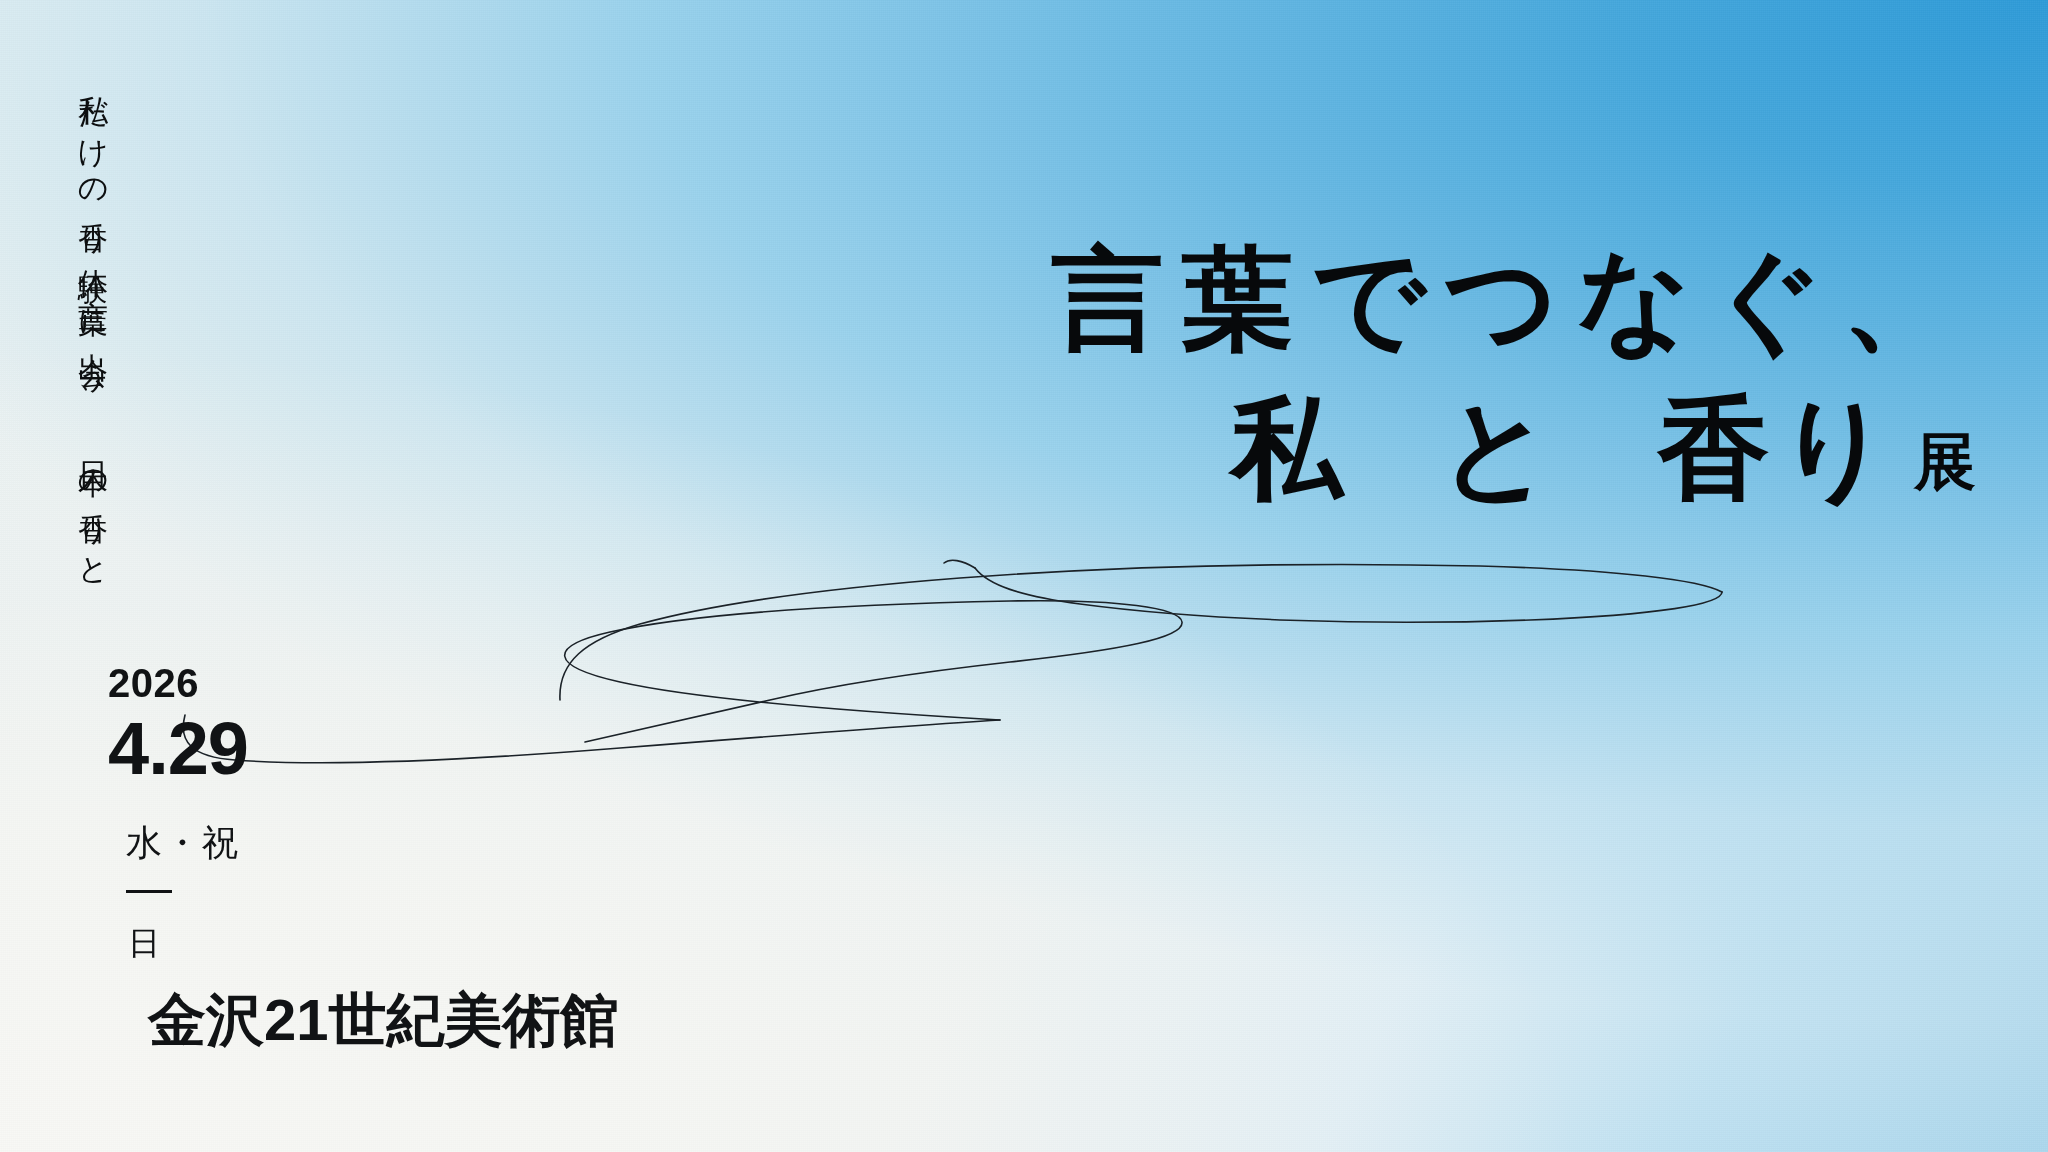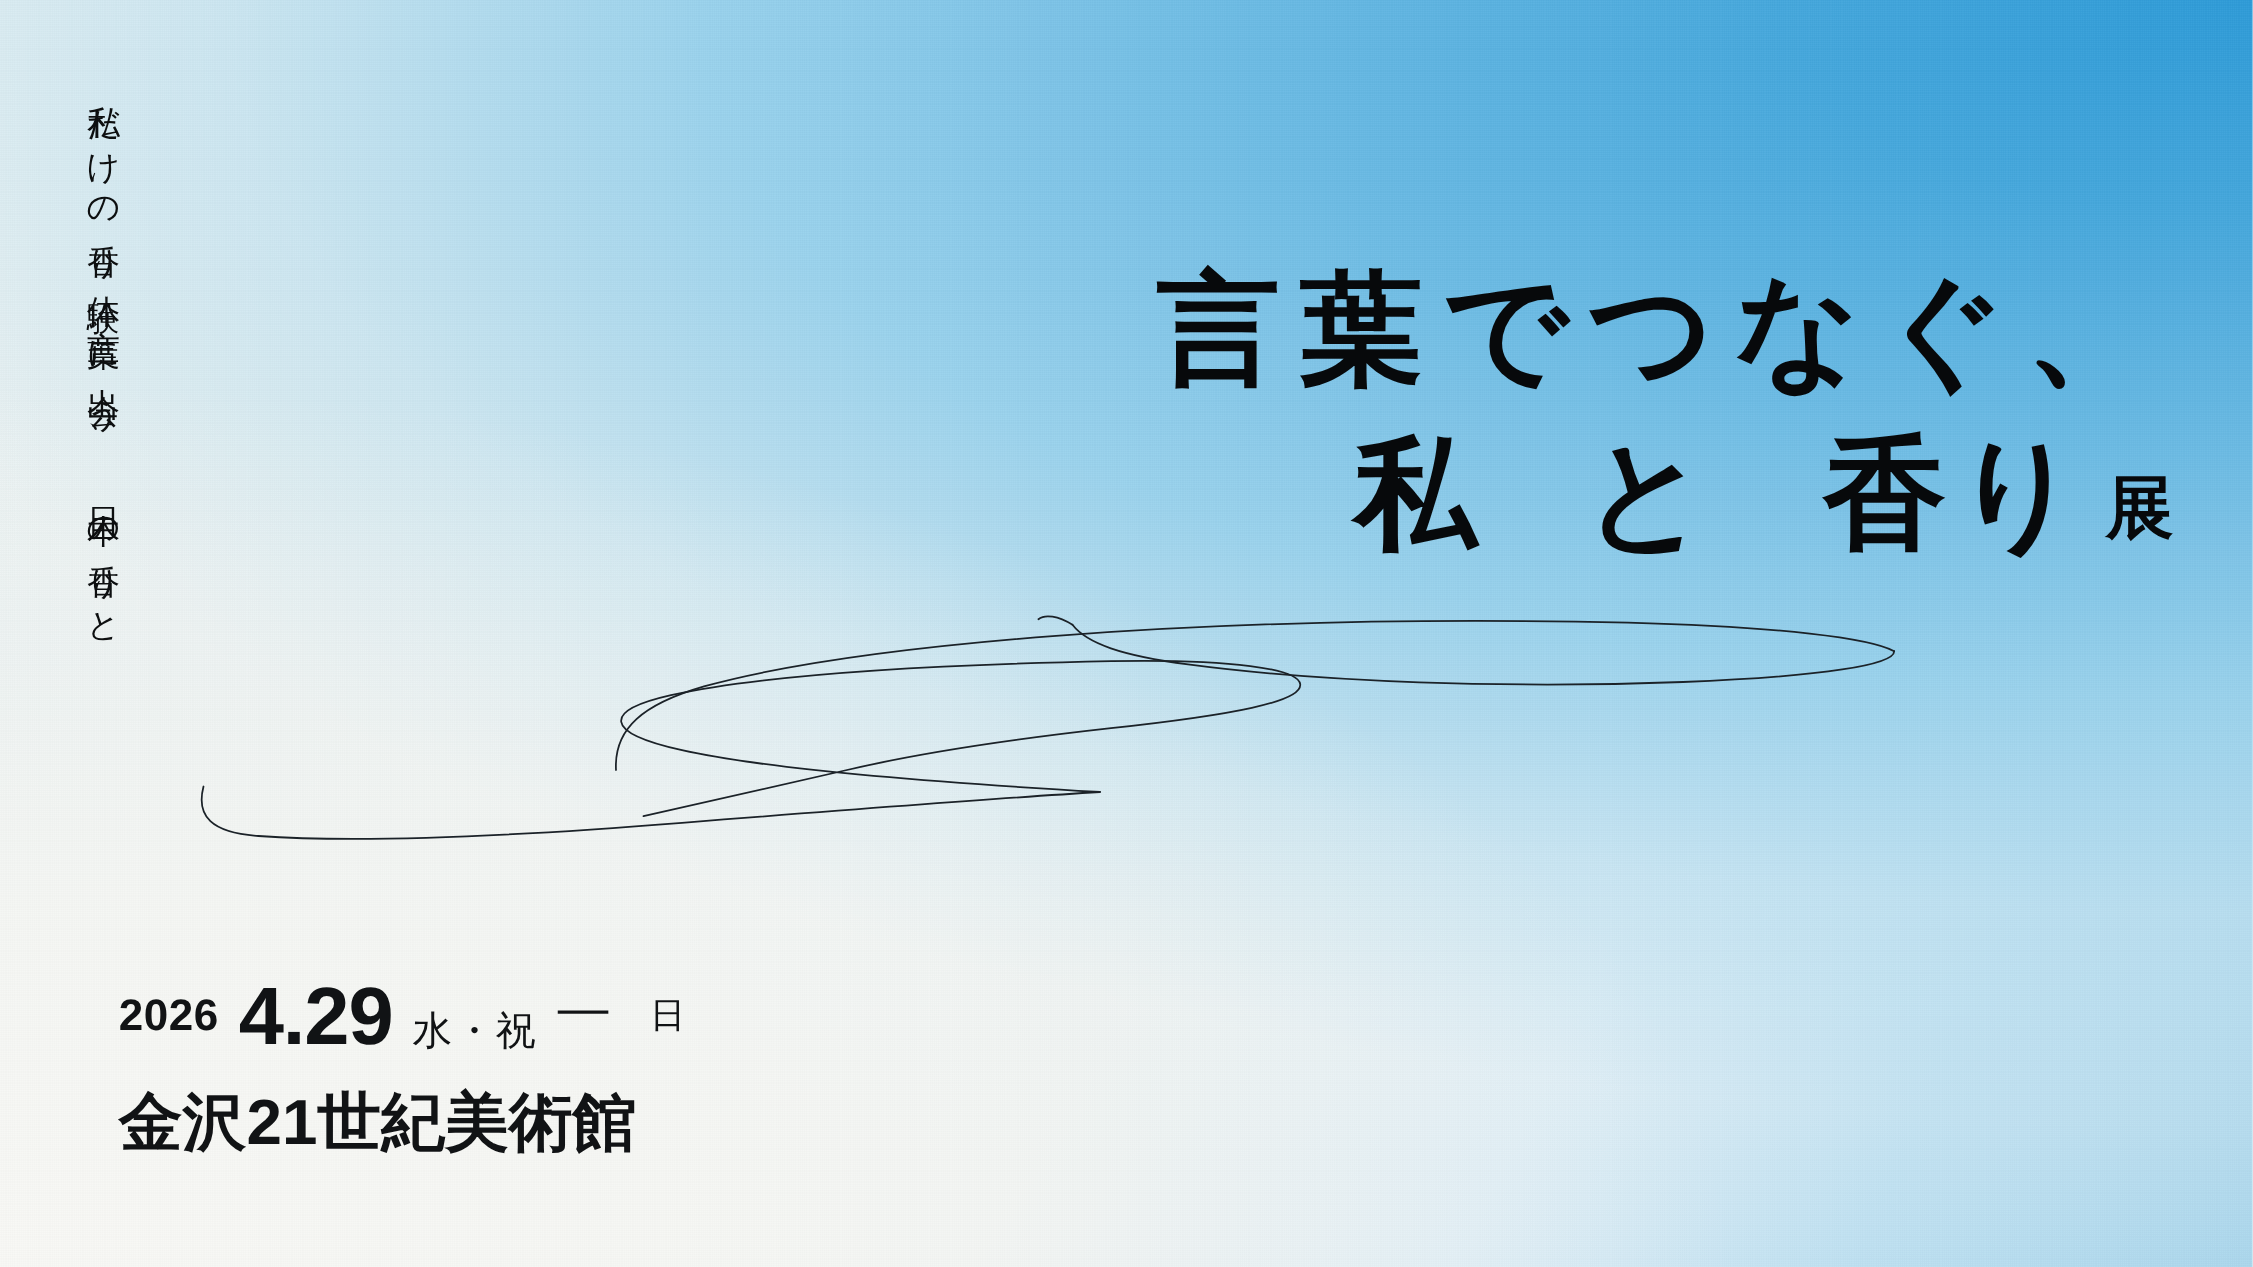--- a/index.html
+++ b/index.html
@@ -136,23 +136,24 @@
 
   
   .info-block {
     position: absolute;
     left: 108px;
     bottom: 92px;
     color: #111315;
   }
   .date-row {
     display: flex;
-    align-items: center;
+    align-items: flex-start;
     white-space: nowrap;
     font-family: "Liberation Sans", "DejaVu Sans", sans-serif;
+    flex-direction: column;
   }
   .date-year {
     font-size: 40px;
     font-weight: 700;
     letter-spacing: 0.5px;
     margin-right: 18px;
   }
   .date-main {
     font-size: 74px;
     font-weight: 700;
@@ -177,20 +178,21 @@
     font-weight: 500;
     letter-spacing: 1px;
     margin-left: 20px;
   }
   .venue-row {
     display: flex;
     align-items: baseline;
     white-space: nowrap;
     margin-top: 16px;
     font-family: "Liberation Sans", "DejaVu Sans", sans-serif;
+    margin-left: 40px;
   }
   .venue-name {
     font-size: 58px;
     font-weight: 700;
     letter-spacing: 0px;
   }
   .venue-hall {
     font-size: 38px;
     font-weight: 500;
     letter-spacing: 0px;

